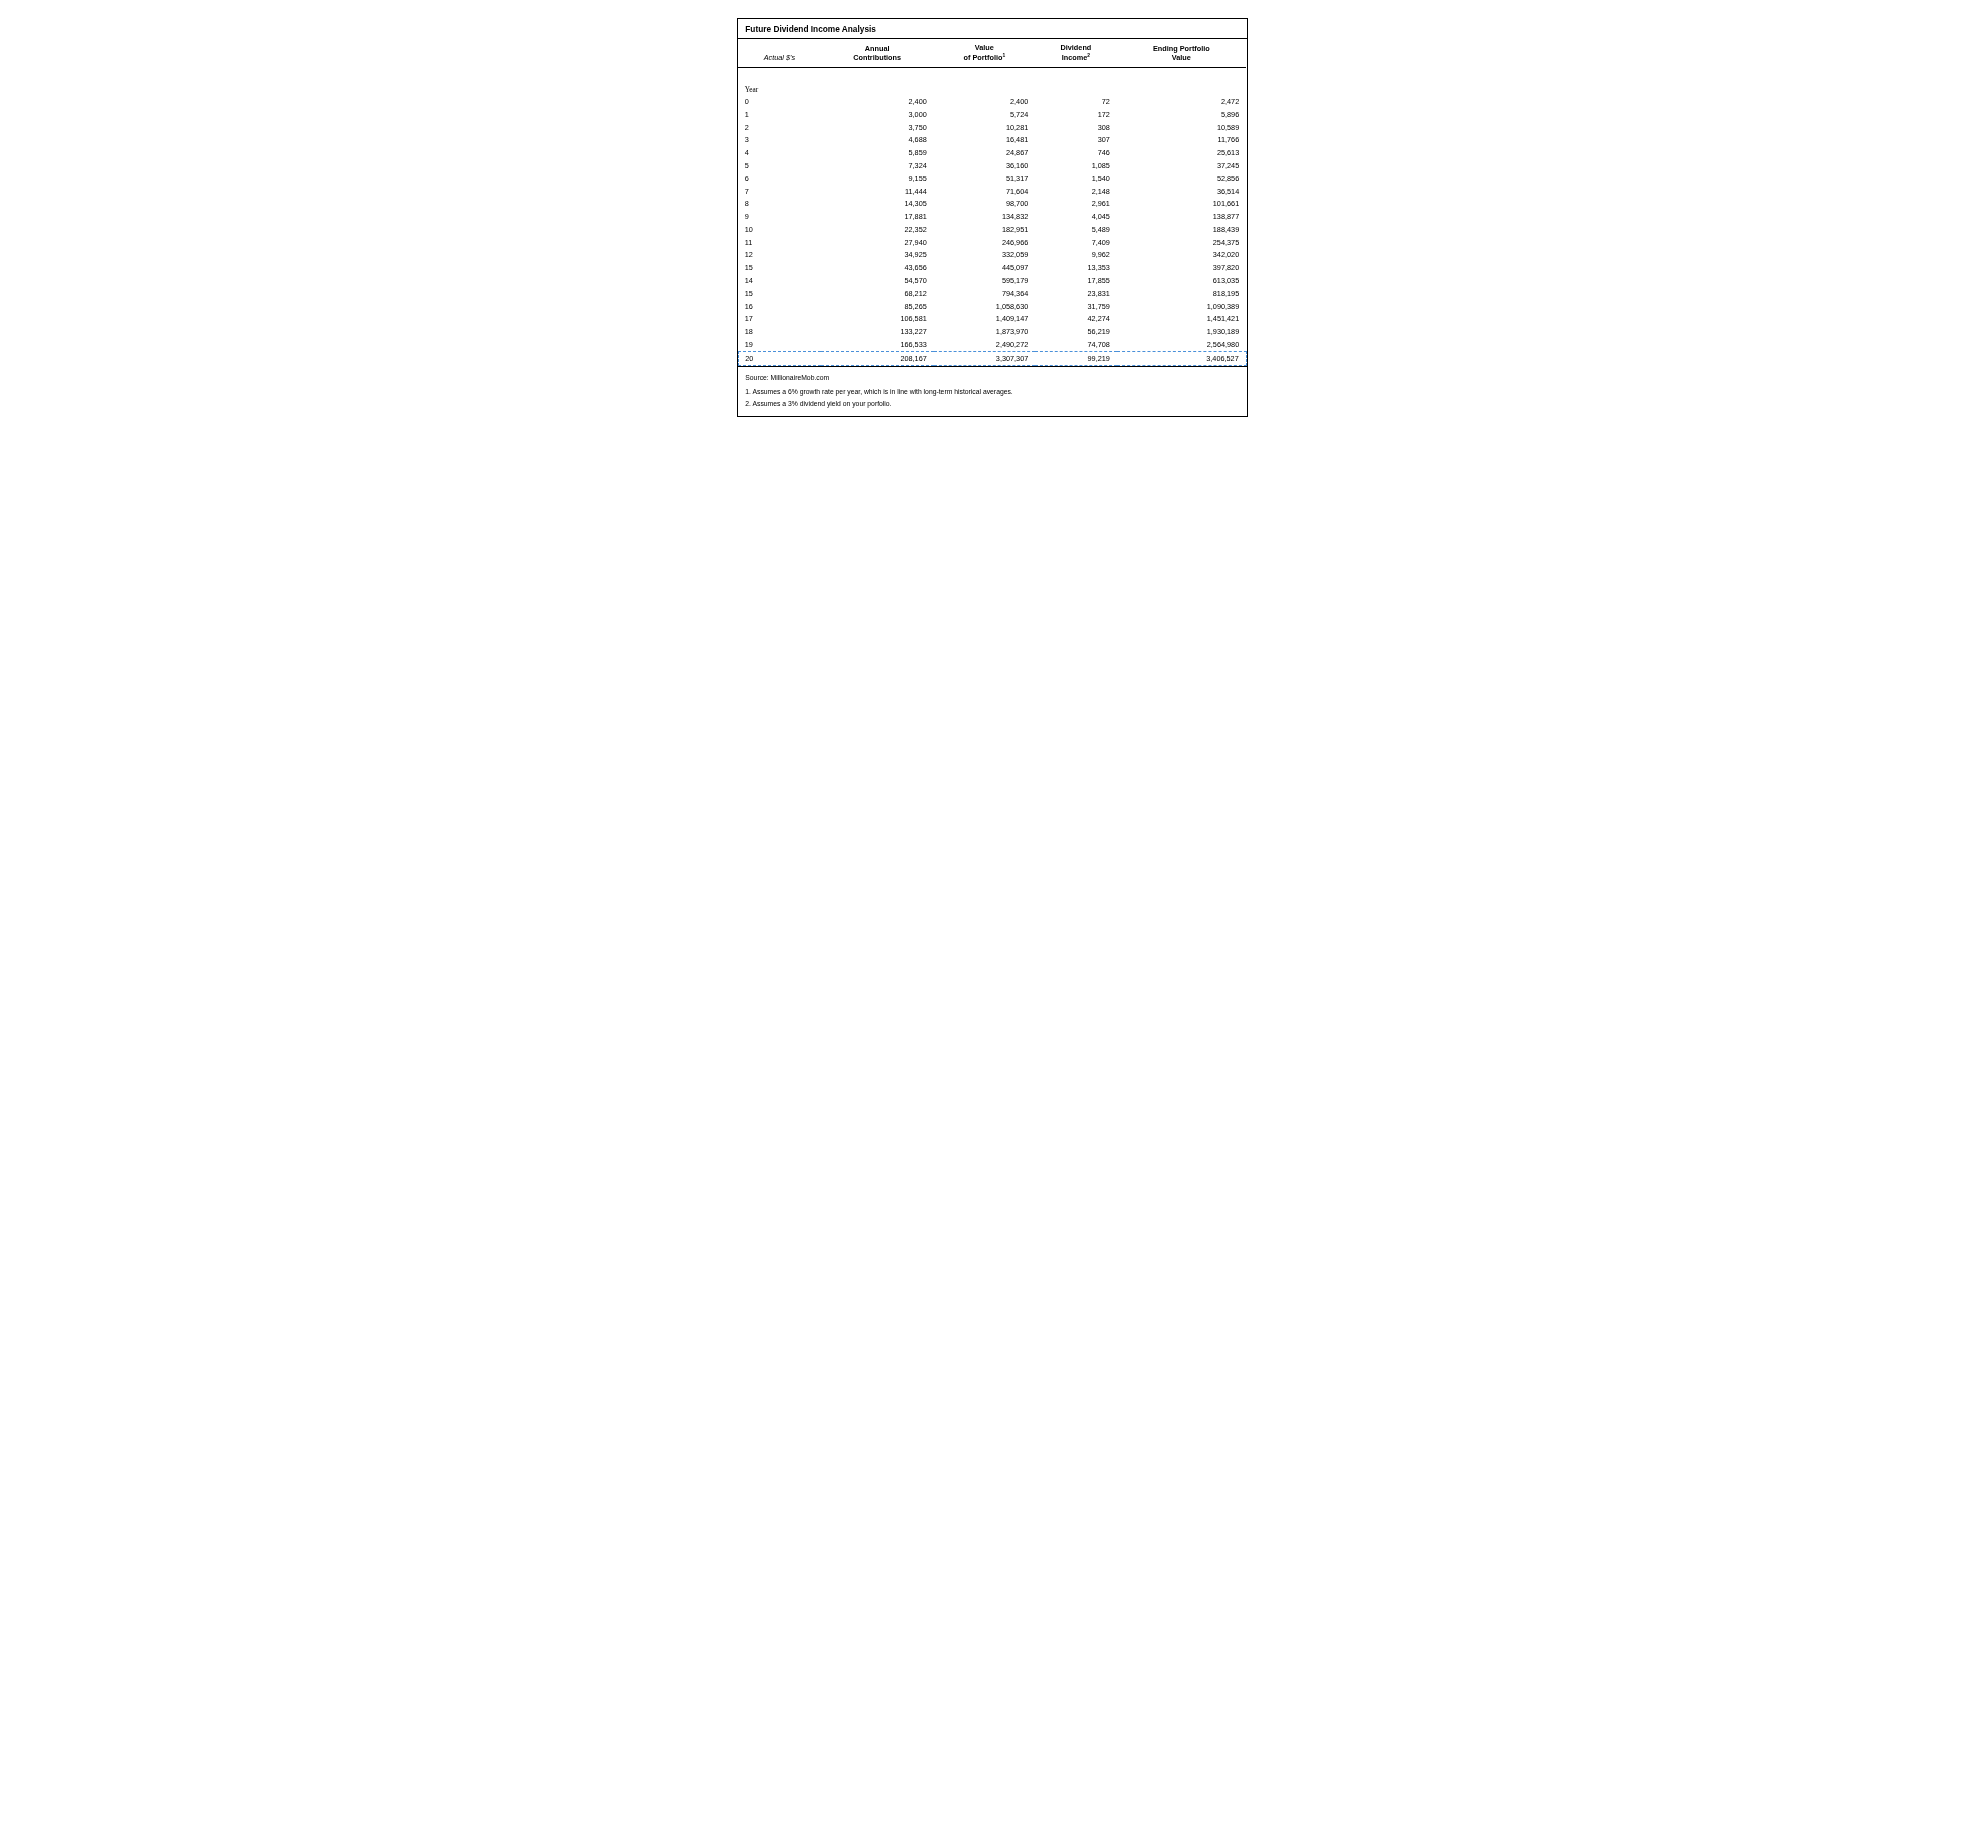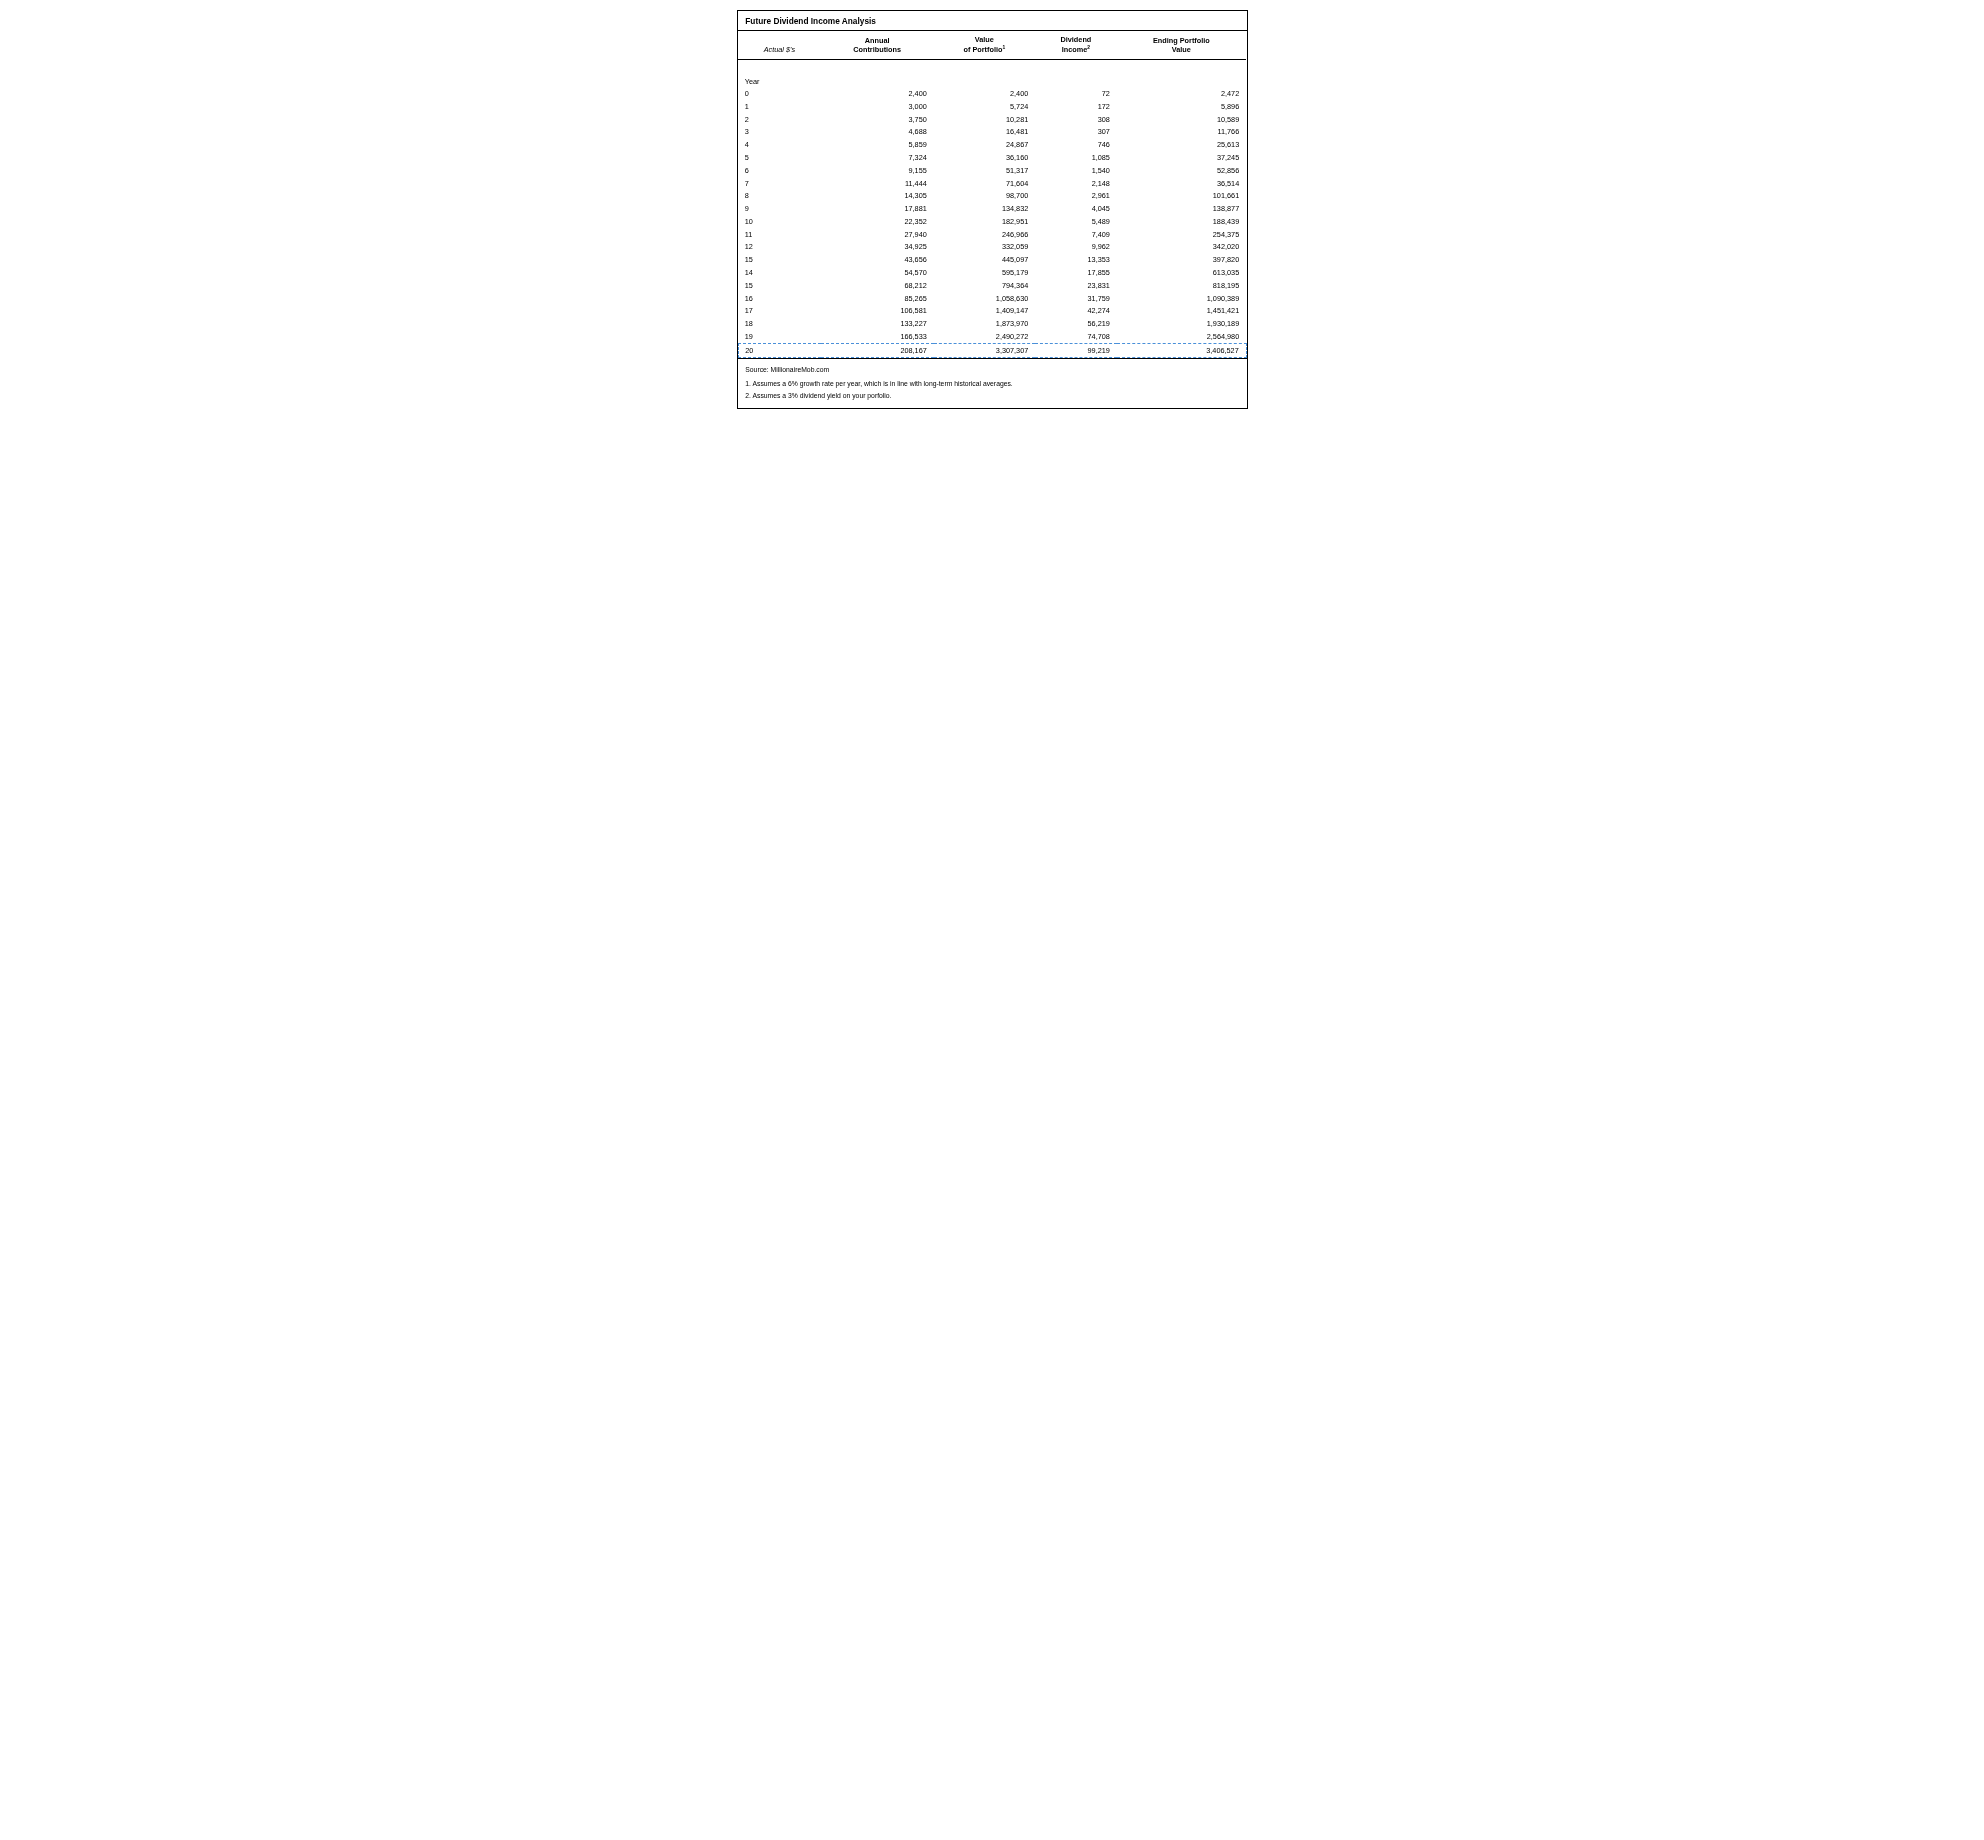--- a/index.html
+++ b/index.html
@@ -6,21 +6,21 @@
     body {
       font-family: Arial, sans-serif;
       font-size: 7.3px;
       background: #fff;
       color: #000;
       padding: 9.7px;
     }
     .container {
       border: 0.7px solid #000;
       max-width: 511px;
-      margin: 0 auto;
+      margin: 8px auto;
       background: #fff;
     }
     .table-title {
       font-size: 8.3px;
       font-weight: bold;
       padding: 5.8px 7.8px 3.9px 7.8px;
       border-bottom: 0.7px solid #000;
     }
     table {
       width: 100%;
@@ -40,20 +40,21 @@
       font-style: italic;
       font-weight: normal;
     }
     .header-row th sup {
       font-size: 4.9px;
     }
     .year-label-row td {
       padding: 4.9px 6.8px 1px 6.8px;
       font-size: 7.3px;
       font-weight: normal;
+      font-family: Liberation Serif, serif;
     }
     .data-row td {
       padding: 1.9px 6.8px;
       text-align: right;
       font-size: 7.3px;
     }
     .data-row td.col-year {
       text-align: left;
     }
     .data-row.highlight-row td {

